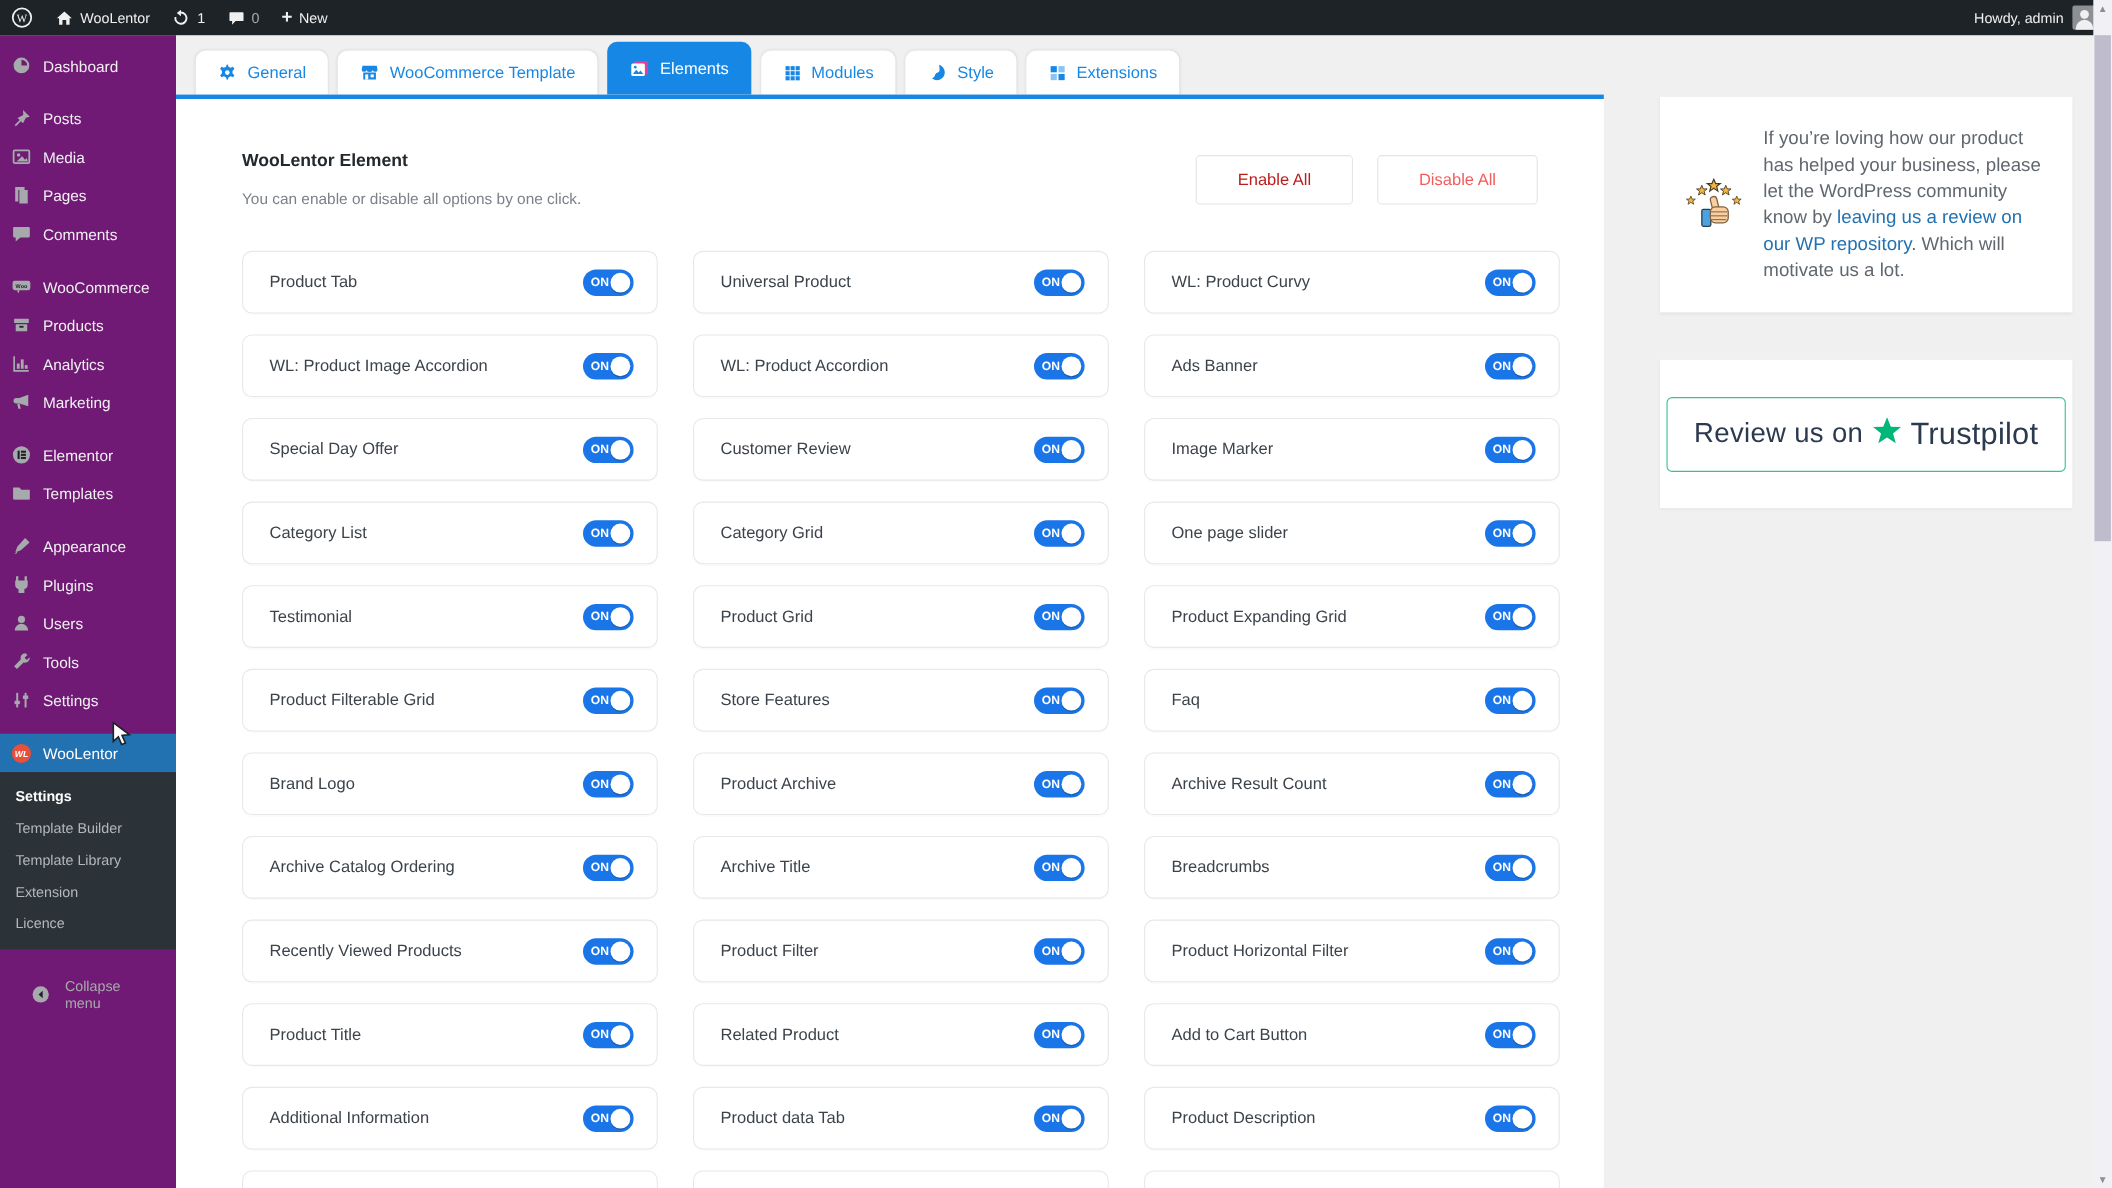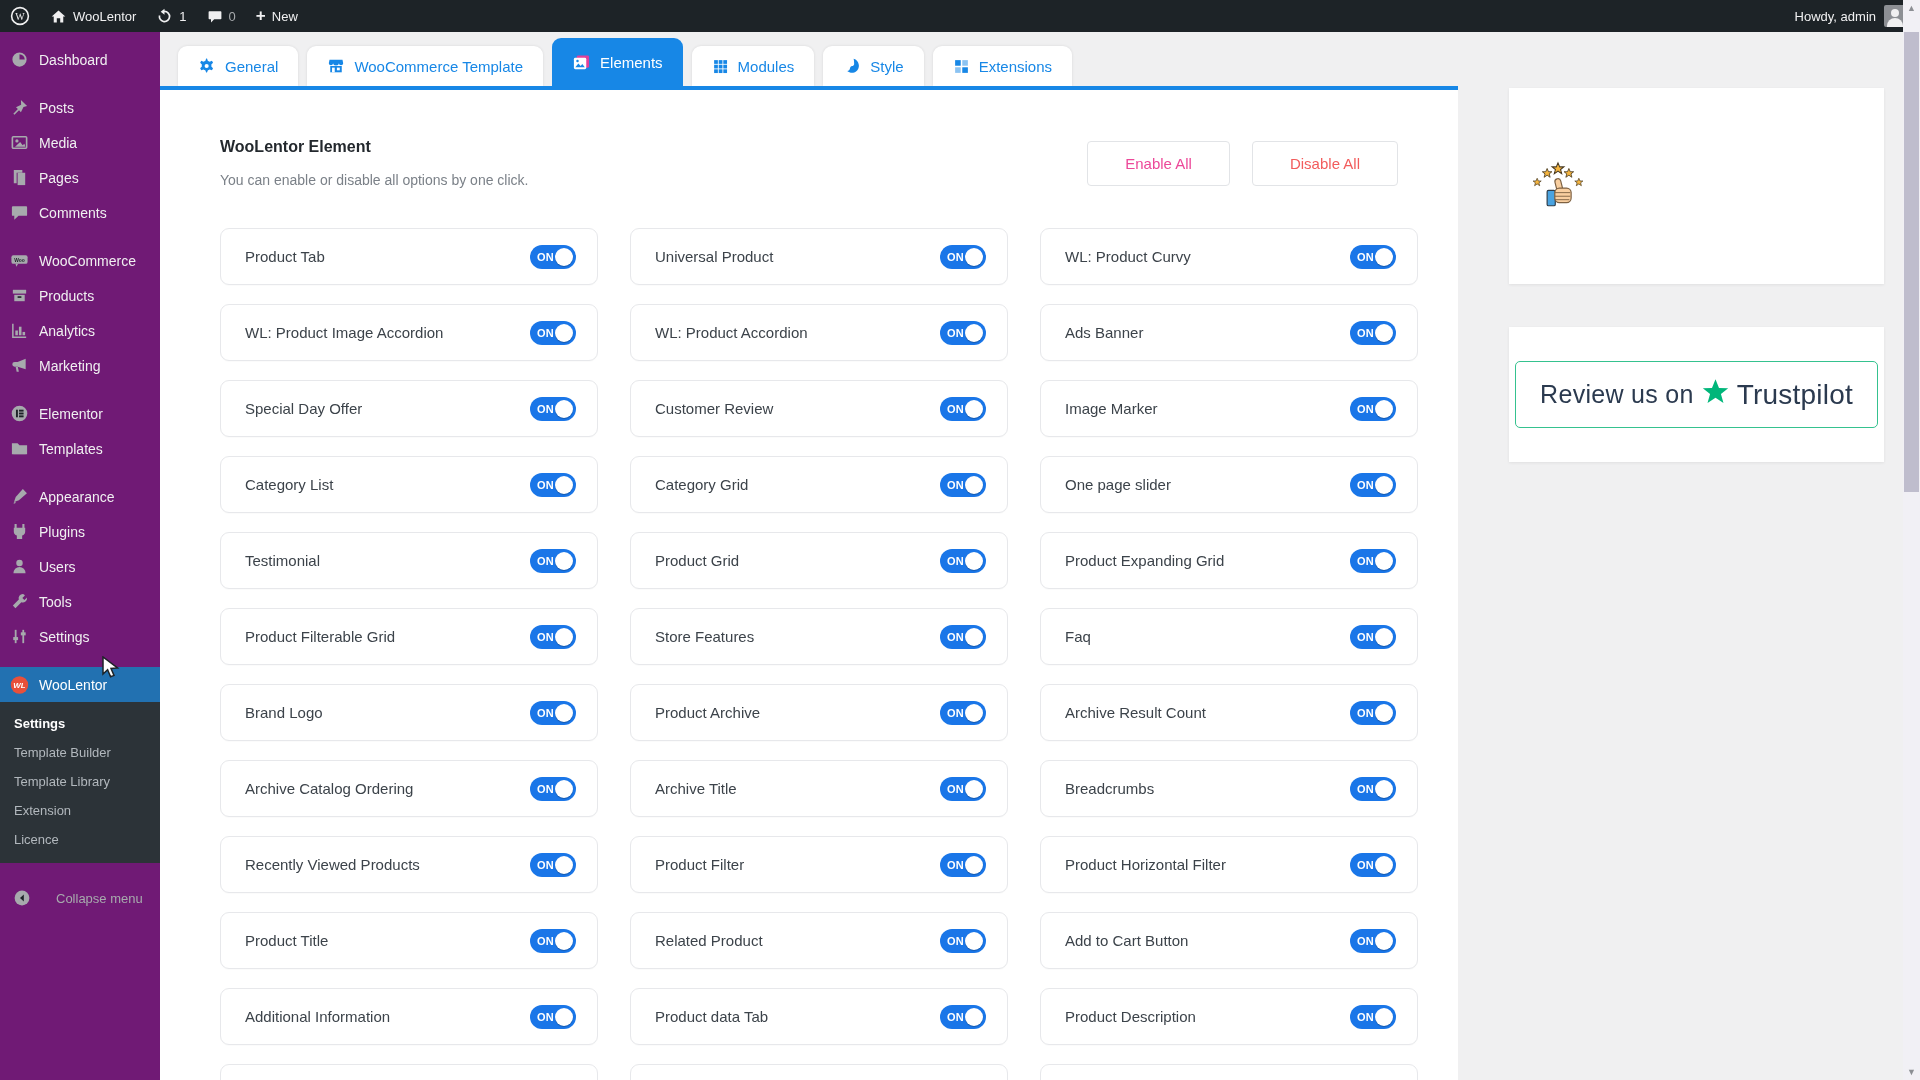--- a/index.html
+++ b/index.html
@@ -25,40 +25,40 @@
   .sidebar{position:absolute;left:0;top:32px;width:160px;height:1048px;background:#701a75;color:#f0f0f1;z-index:30;}
   .menu{padding-top:10px;}
   .menu-item{display:flex;align-items:center;gap:10px;padding:8px 6px 8px 10px;font-size:14px;cursor:pointer;}
   .menu-item .mi-icon{width:19px;height:19px;color:#a7aaad;flex:0 0 19px;display:flex;align-items:center;justify-content:center;}
   .menu-item.gap{margin-top:13px;}
   .menu-item.active{background:#2271b1;color:#fff;}
   .menu-item.active .mi-icon{color:#fff;}
   .submenu{background:#2c3338;padding:7px 0 9px 0;}
   .submenu-item{padding:7px 12px 7px 14px;font-size:13px;color:#b2b8bd;cursor:pointer;}
   .submenu-item.current{color:#fff;font-weight:bold;}
-  .collapse{display:flex;align-items:center;gap:25px;padding:10px 13px;margin-top:16px;color:#a7aaad;font-size:13px;cursor:pointer;}
+  .collapse{display:flex;align-items:center;gap:13px;padding:10px 28px;margin-top:16px;color:#a7aaad;font-size:13px;cursor:pointer;}
   .collapse .mi-icon{width:18px;height:18px;color:#a7aaad;}
   
   .tabstrip{position:absolute;left:160px;top:32px;width:1298px;height:54px;background:#f0f0f1;
     display:flex;align-items:flex-end;gap:9px;padding-left:18px;box-sizing:border-box;z-index:20;}
   .tab{display:flex;align-items:center;gap:9px;background:#fff;color:#1787e6;font-size:15px;
     border-radius:9px 9px 0 0;padding:0 20px;height:40px;box-shadow:0 0 3px rgba(0,0,0,.10);cursor:pointer;white-space:nowrap;}
   .tab svg{display:block;}
   .tab.active{background:#1787e6;color:#fff;height:48px;box-shadow:none;}
   .underline{position:absolute;left:160px;top:86px;width:1298px;height:4px;background:#1787e6;z-index:21;}
   
   .panel{position:absolute;left:160px;top:90px;width:1298px;height:990px;background:#fff;overflow:hidden;z-index:10;}
   .panel-inner{padding:0 60px;}
   .header-row{display:flex;justify-content:space-between;align-items:center;margin-top:48px;}
   .pg-title{font-size:16px;font-weight:bold;color:#23282d;}
   .pg-sub{font-size:14px;color:#7b8188;margin-top:16px;}
   .hdr-buttons{display:flex;gap:22px;}
   .btn{background:#fff;border:1px solid #e2e4e7;border-radius:4px;font-size:15px;padding:13px 37px;cursor:pointer;
     font-family:inherit;}
-  .btn.enable{color:#ec4899;}
+  .btn.enable{color:#b91c1c;}
   .btn.disable{color:#f25c5c;}
   
   .grid{margin-top:40px;display:grid;grid-template-columns:repeat(3,378px);column-gap:32px;row-gap:19px;}
   .card{height:57px;box-sizing:border-box;border:1px solid #e7e8eb;border-radius:9px;background:#fff;
     display:flex;align-items:center;justify-content:space-between;padding:0 21px 0 24px;box-shadow:0 1px 1px rgba(0,0,0,.02);}
   .card-label{font-size:15px;color:#3c434a;}
   .toggle{width:46px;height:24px;background:#1a76e8;border-radius:13px;position:relative;display:flex;align-items:center;cursor:pointer;flex:0 0 46px;}
   .toggle .on-label{color:#fff;font-size:11px;font-weight:bold;margin-left:7px;letter-spacing:.2px;}
   .toggle .knob{position:absolute;right:3px;top:3px;width:18px;height:18px;background:#fff;border-radius:50%;box-shadow:0 1px 1px rgba(0,0,0,.25);}
   
@@ -645,20 +645,23 @@
         <path d="M0-6L1.8-1.8 6.2-1.8 2.7 1 3.9 5.4 0 2.7-3.9 5.4-2.7 1-6.2-1.8-1.8-1.8Z" transform="translate(9 30) scale(0.72)" fill="#f5b53f" stroke="#4a3b22" stroke-width="1.1"></path>
         <path d="M0-6L1.8-1.8 6.2-1.8 2.7 1 3.9 5.4 0 2.7-3.9 5.4-2.7 1-6.2-1.8-1.8-1.8Z" transform="translate(20 20) scale(0.85)" fill="#f5b53f" stroke="#4a3b22" stroke-width="1.1"></path>
         <path d="M0-6L1.8-1.8 6.2-1.8 2.7 1 3.9 5.4 0 2.7-3.9 5.4-2.7 1-6.2-1.8-1.8-1.8Z" transform="translate(32 15) scale(1.05)" fill="#f5b53f" stroke="#4a3b22" stroke-width="1.1"></path>
         <path d="M0-6L1.8-1.8 6.2-1.8 2.7 1 3.9 5.4 0 2.7-3.9 5.4-2.7 1-6.2-1.8-1.8-1.8Z" transform="translate(44 20) scale(0.85)" fill="#f5b53f" stroke="#4a3b22" stroke-width="1.1"></path>
         <path d="M0-6L1.8-1.8 6.2-1.8 2.7 1 3.9 5.4 0 2.7-3.9 5.4-2.7 1-6.2-1.8-1.8-1.8Z" transform="translate(55 30) scale(0.72)" fill="#f5b53f" stroke="#4a3b22" stroke-width="1.1"></path>
       <rect x="20" y="39" width="9" height="17" rx="1.5" fill="#4aa3e0" stroke="#2e3d4a" stroke-width="1.3"></rect>
       <rect x="29.5" y="26" width="6.5" height="15" rx="3.2" fill="#f9cfa0" stroke="#7d6142" stroke-width="1.3" transform="rotate(-14 33 33)"></rect>
       <rect x="28.5" y="36.5" width="18" height="16" rx="5" fill="#f9cfa0" stroke="#7d6142" stroke-width="1.3"></rect>
       <path d="M28.5 41.5h17M28.5 45.5h17M28.5 49.3h16" stroke="#7d6142" stroke-width="1" fill="none"></path>
       </svg></span>
+  <div class="review-text">
+    <span>If you’re loving how our product has helped your business, please let the WordPress community know by </span><a>leaving us a review on our WP repository</a><span>. Which will motivate us a lot.</span>
+  </div>
 </div>
 
 <div class="card-trust">
   <div class="trust-inner">
     <span class="trust-prefix">Review us on</span>
     <span id="icon-tpstar"><svg width="29" height="29" viewBox="0 0 24 24">
           <path d="M12 1l2.9 7.2 7.6.3-6 4.8 2.1 7.4L12 16.3 5.4 20.7l2.1-7.4-6-4.8 7.6-.3z" fill="#00b67a"></path>
         </svg></span>
     <span class="trust-brand">Trustpilot</span>
   </div>

